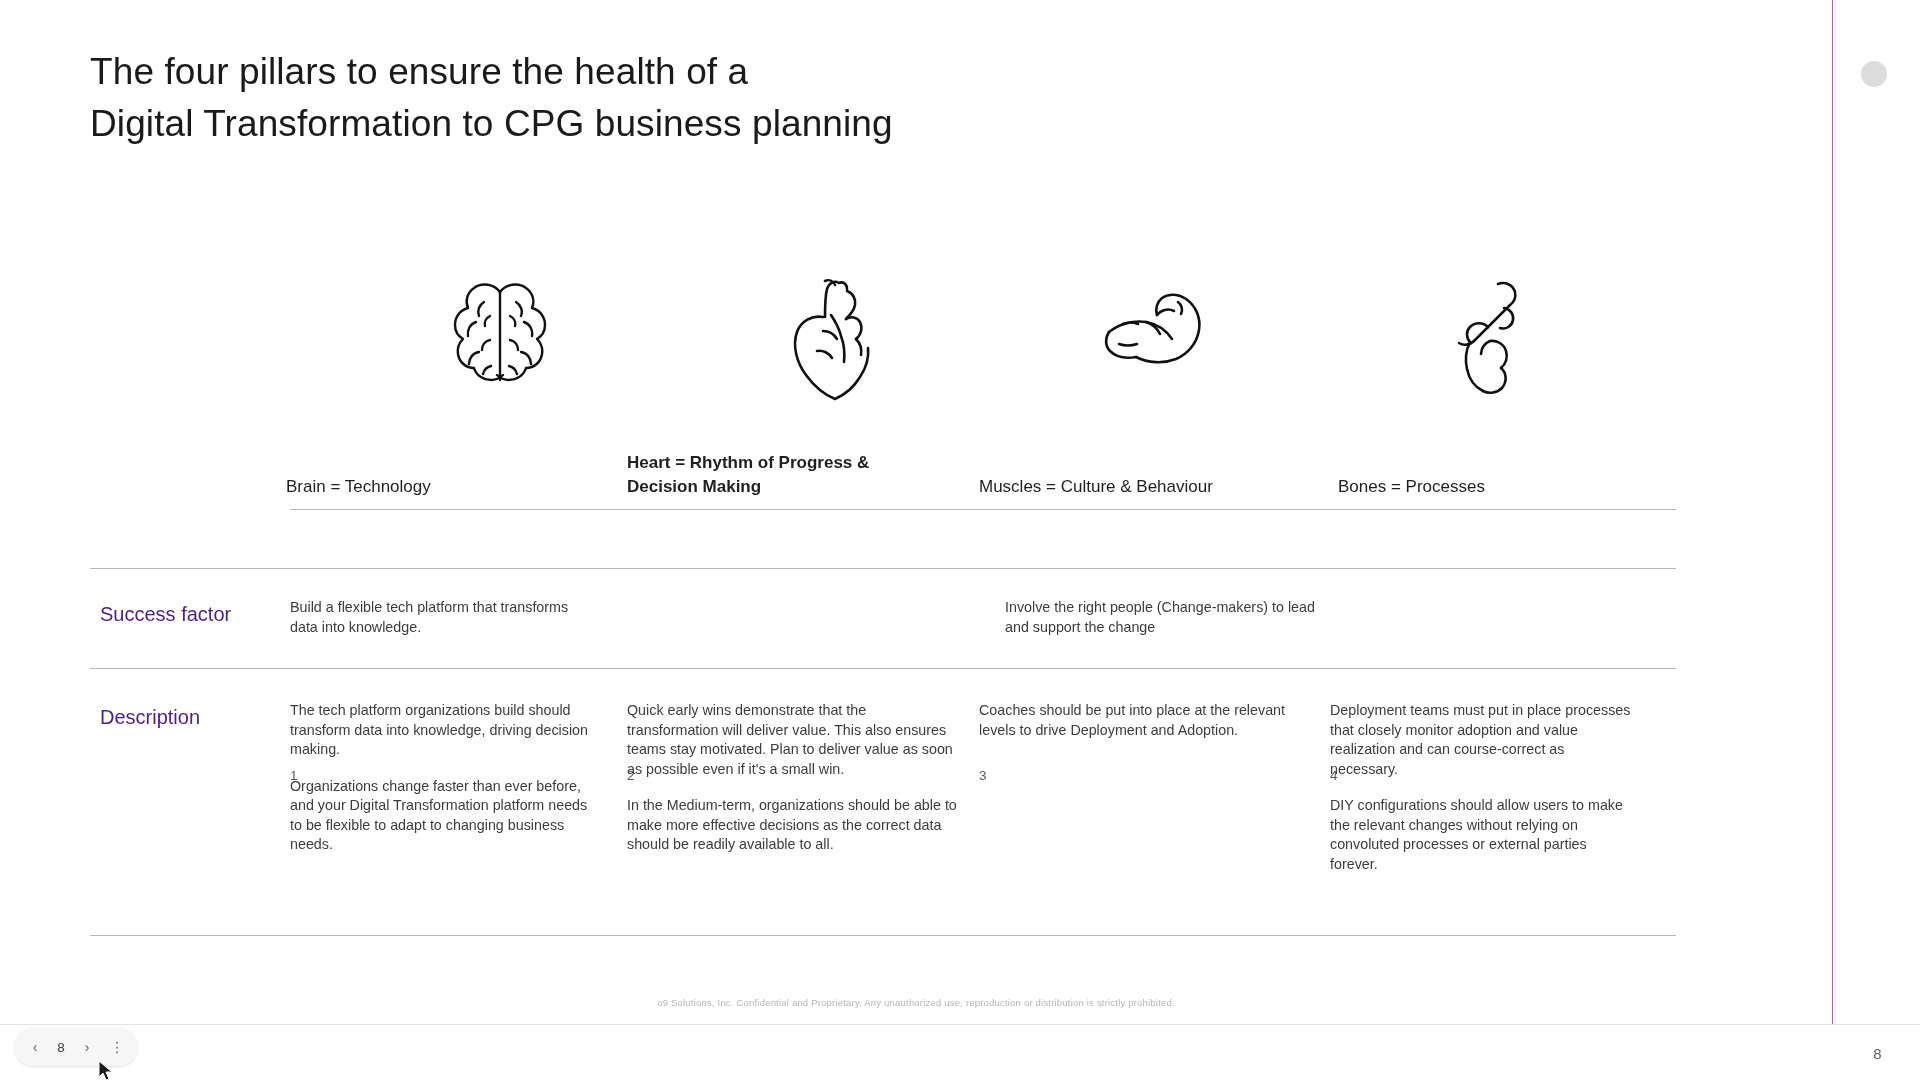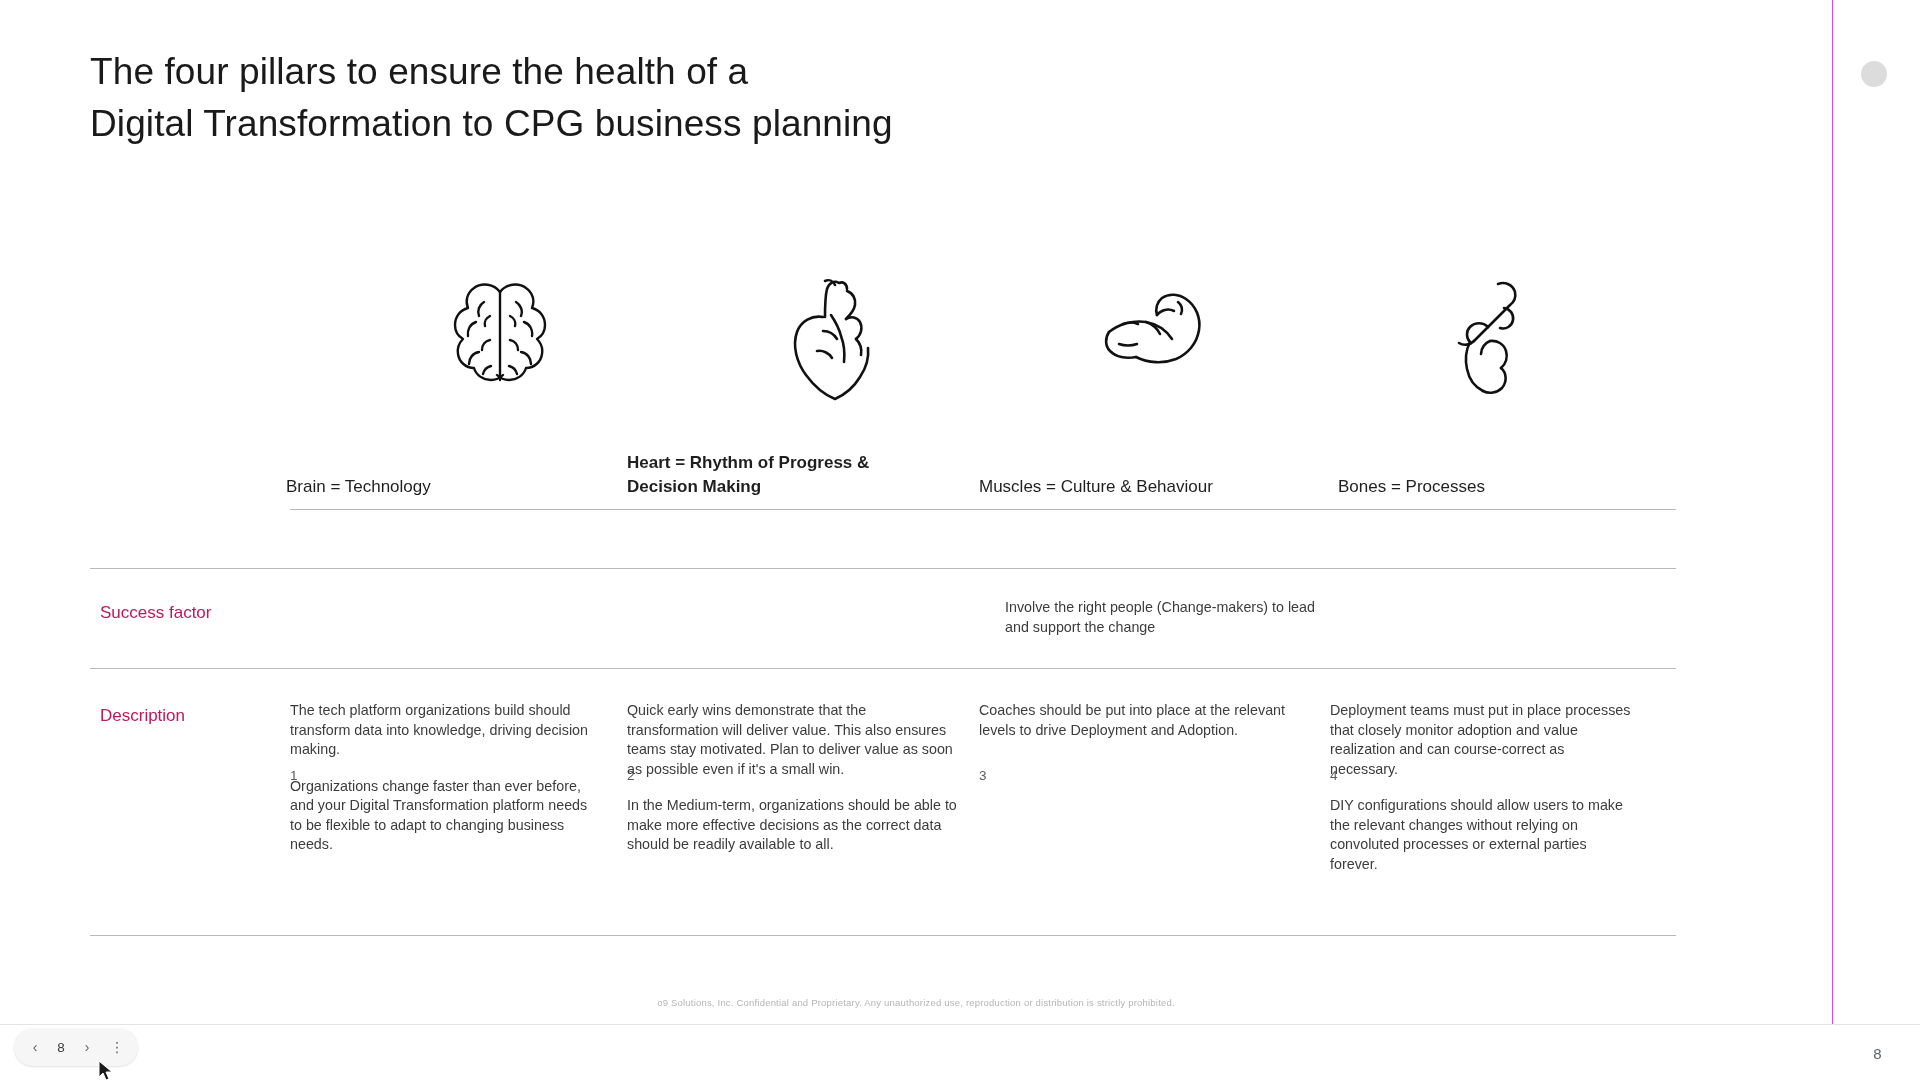--- a/index.html
+++ b/index.html
@@ -88,22 +88,22 @@
   .num-row { position: relative; height: 70px; }
   .col-num {
     position: absolute;
     top: 22px;
     font-size: 13.5px;
     color: #5a5a5a;
   }
 
   .rowlabel {
     position: absolute;
-    font-size: 17px;
-    color: #be185d;
+    font-size: 20px;
+    color: #4c1d95;
   }
 
   .cell {
     position: absolute;
     font-size: 14.3px;
     line-height: 19.5px;
     color: #3c3c3c;
     width: 330px;
   }
   .cell p { margin: 0 0 17px 0; }
@@ -278,20 +278,21 @@
         <div class="col-num" style="left:200px; top:261px;">1</div>
         <div class="col-num" style="left:537px; top:261px;">2</div>
         <div class="col-num" style="left:889px; top:261px;">3</div>
         <div class="col-num" style="left:1240px; top:261px;">4</div>
       </div>
 
       <div class="rule" style="left:0px; top:298px; width:1586px;"></div>
 
       <div class="rowlabel" style="left:10px; top:333px;">Success factor</div>
 
+      <div class="cell" style="left:200px; top:328px; width:305px;">Build a flexible tech platform that transforms data into knowledge.</div>
       <div class="cell" style="left:915px; top:328px; width:310px;">Involve the right people (Change-makers) to lead and support the change</div>
 
       <div class="rule" style="left:0px; top:398px; width:1586px;"></div>
 
       <div class="rowlabel" style="left:10px; top:436px;">Description</div>
 
       <div class="cell" style="left:200px; top:431px; width:310px;">
         <p>The tech platform organizations build should transform data into knowledge, driving decision making.</p>
         <p>Organizations change faster than ever before, and your Digital Transformation platform needs to be flexible to adapt to changing business needs.</p>
       </div>

